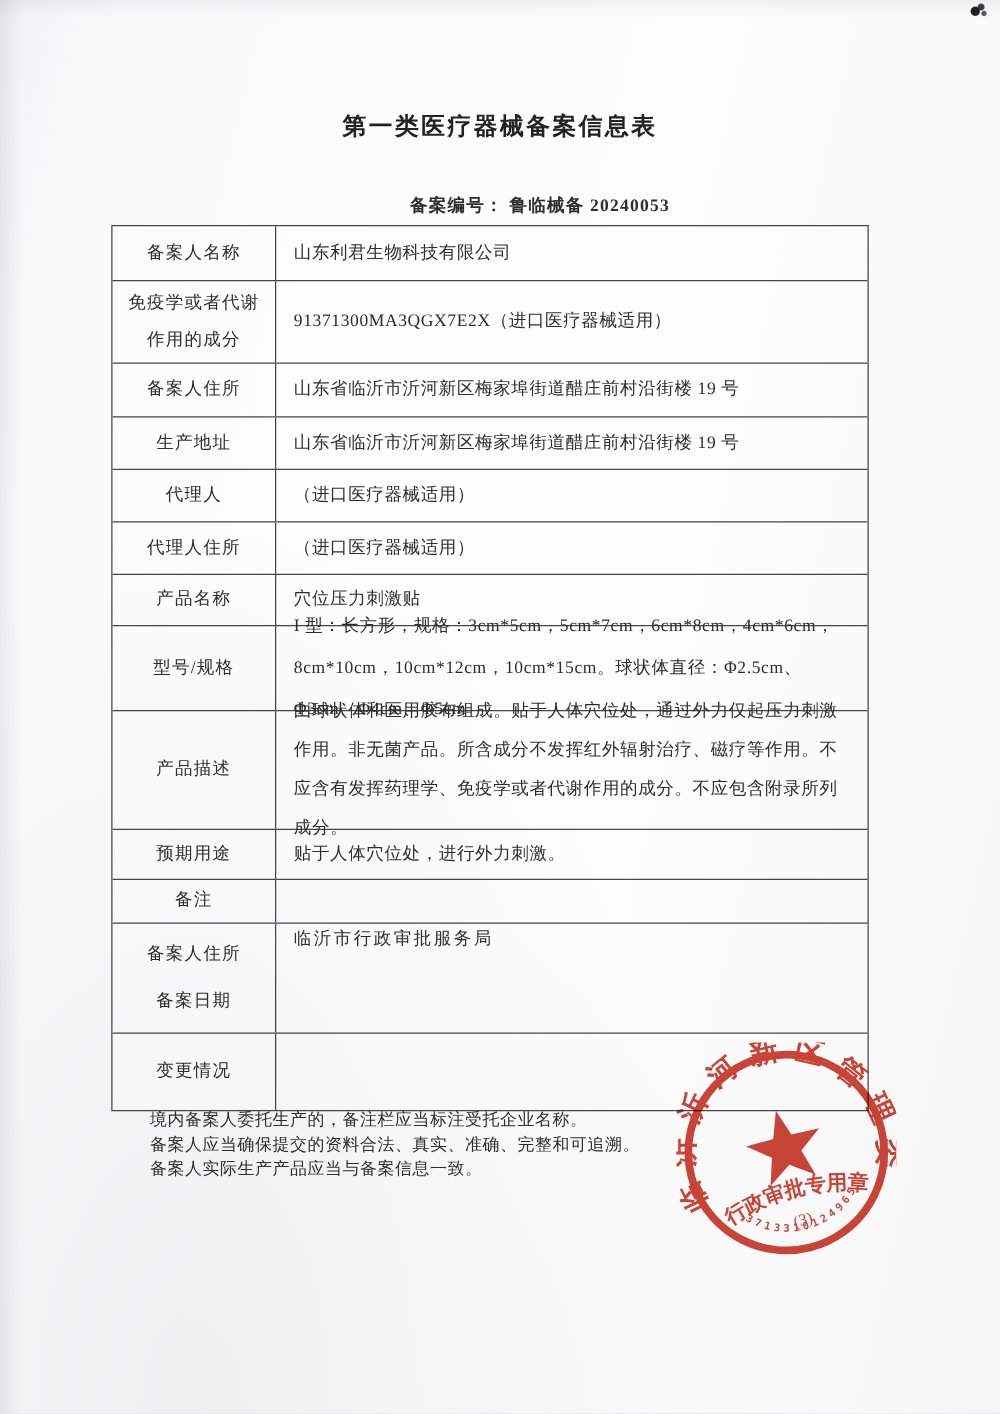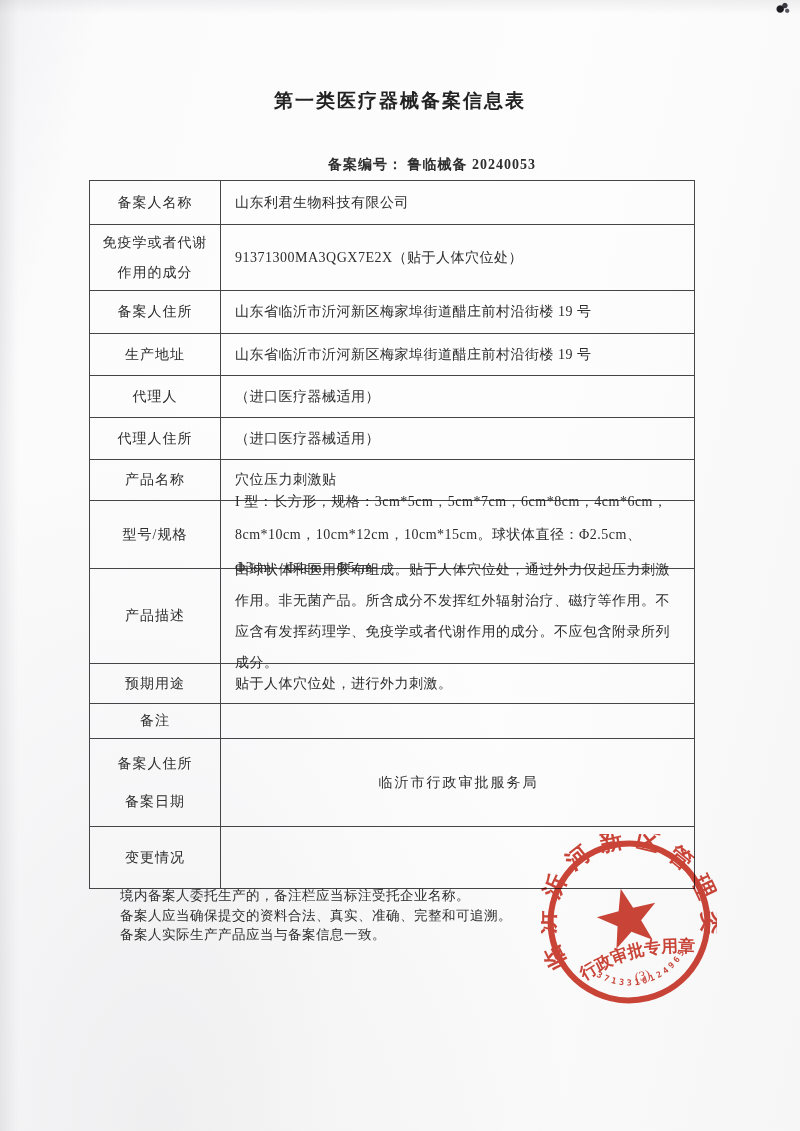--- a/index.html
+++ b/index.html
@@ -40,21 +40,21 @@
   .t-label {
     width:131px; flex:0 0 131px; border-right:1px solid #454548; box-sizing:border-box;
     display:flex; align-items:center; justify-content:center; text-align:center;
     font-size:14px; letter-spacing:1px; line-height:30px; padding:2px 8px; color:#2d2d2d;
   }
   .t-value {
     flex:1; display:flex; align-items:center; box-sizing:border-box;
     font-size:14px; line-height:32px; padding:3px 12px 3px 14px; letter-spacing:0.5px; color:#2d2d2d;
   }
   .dept-label { flex-direction:column; justify-content:center; gap:16px; line-height:22px; }
-  .dept-value { flex-direction:column; justify-content:center; align-items:stretch; gap:20px; }
+  .dept-value { flex-direction:row; align-items:stretch; gap:20px; }
   .dept-line { text-align:center; letter-spacing:2px; line-height:20px; }
   .date-line { text-align:center; padding-left:110px; letter-spacing:2px; line-height:20px; }
   .notes {
     position:absolute; left:120px; top:886px; font-size:13.5px; line-height:19.5px;
     letter-spacing:0.5px; color:#2e2e2e;
   }
   .notes div { margin:0; }
   .seal {
     position:absolute; left:541px; top:834px; width:176px; height:176px;
     mix-blend-mode:multiply; opacity:0.92;
@@ -73,21 +73,21 @@
 
   <div class="info-table">
 
     <div class="t-row" style="height:43px">
       <div class="t-label">备案人名称</div>
       <div class="t-value">山东利君生物科技有限公司</div>
     </div>
 
     <div class="t-row" style="height:66px">
       <div class="t-label">免疫学或者代谢作用的成分</div>
-      <div class="t-value">91371300MA3QGX7E2X（贴于人体穴位处）</div>
+      <div class="t-value">91371300MA3QGX7E2X（进口医疗器械适用）</div>
     </div>
 
     <div class="t-row" style="height:43px">
       <div class="t-label">备案人住所</div>
       <div class="t-value">山东省临沂市沂河新区梅家埠街道醋庄前村沿街楼 19 号</div>
     </div>
 
     <div class="t-row" style="height:42px">
       <div class="t-label">生产地址</div>
       <div class="t-value">山东省临沂市沂河新区梅家埠街道醋庄前村沿街楼 19 号</div>

